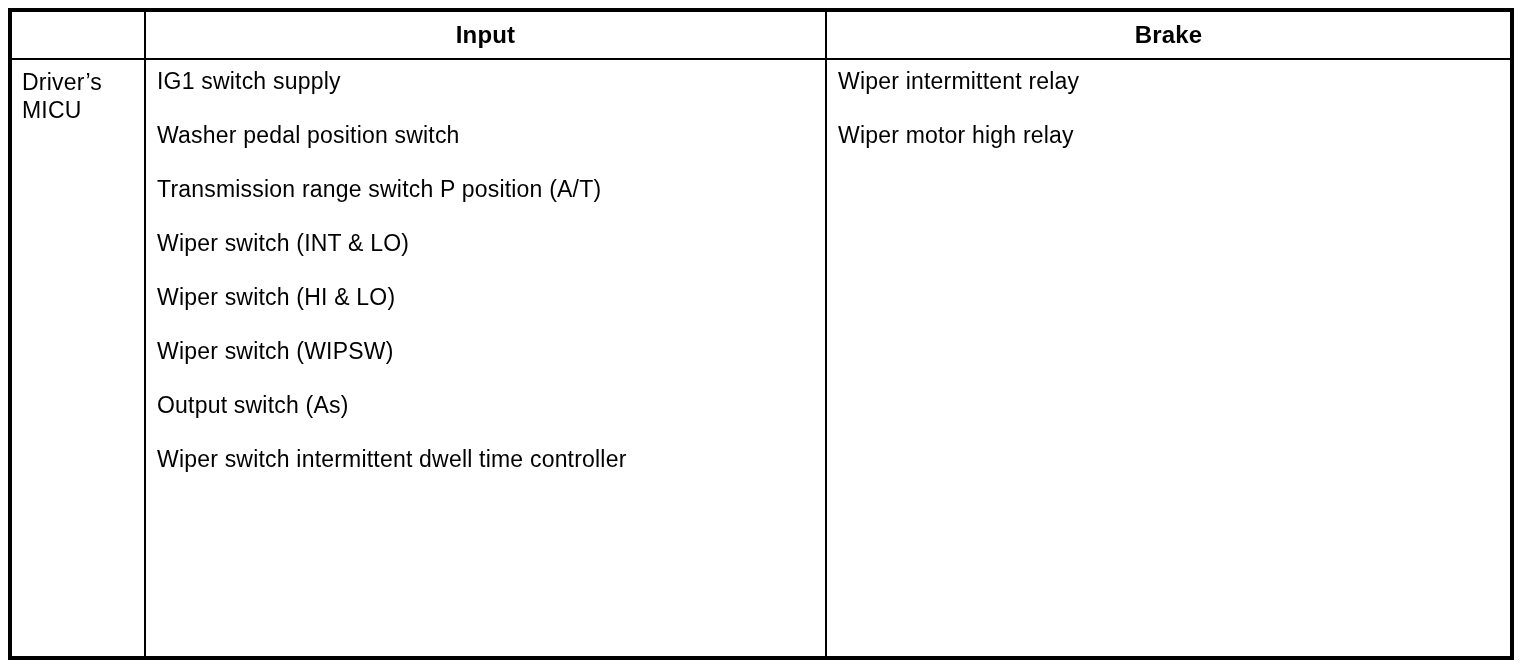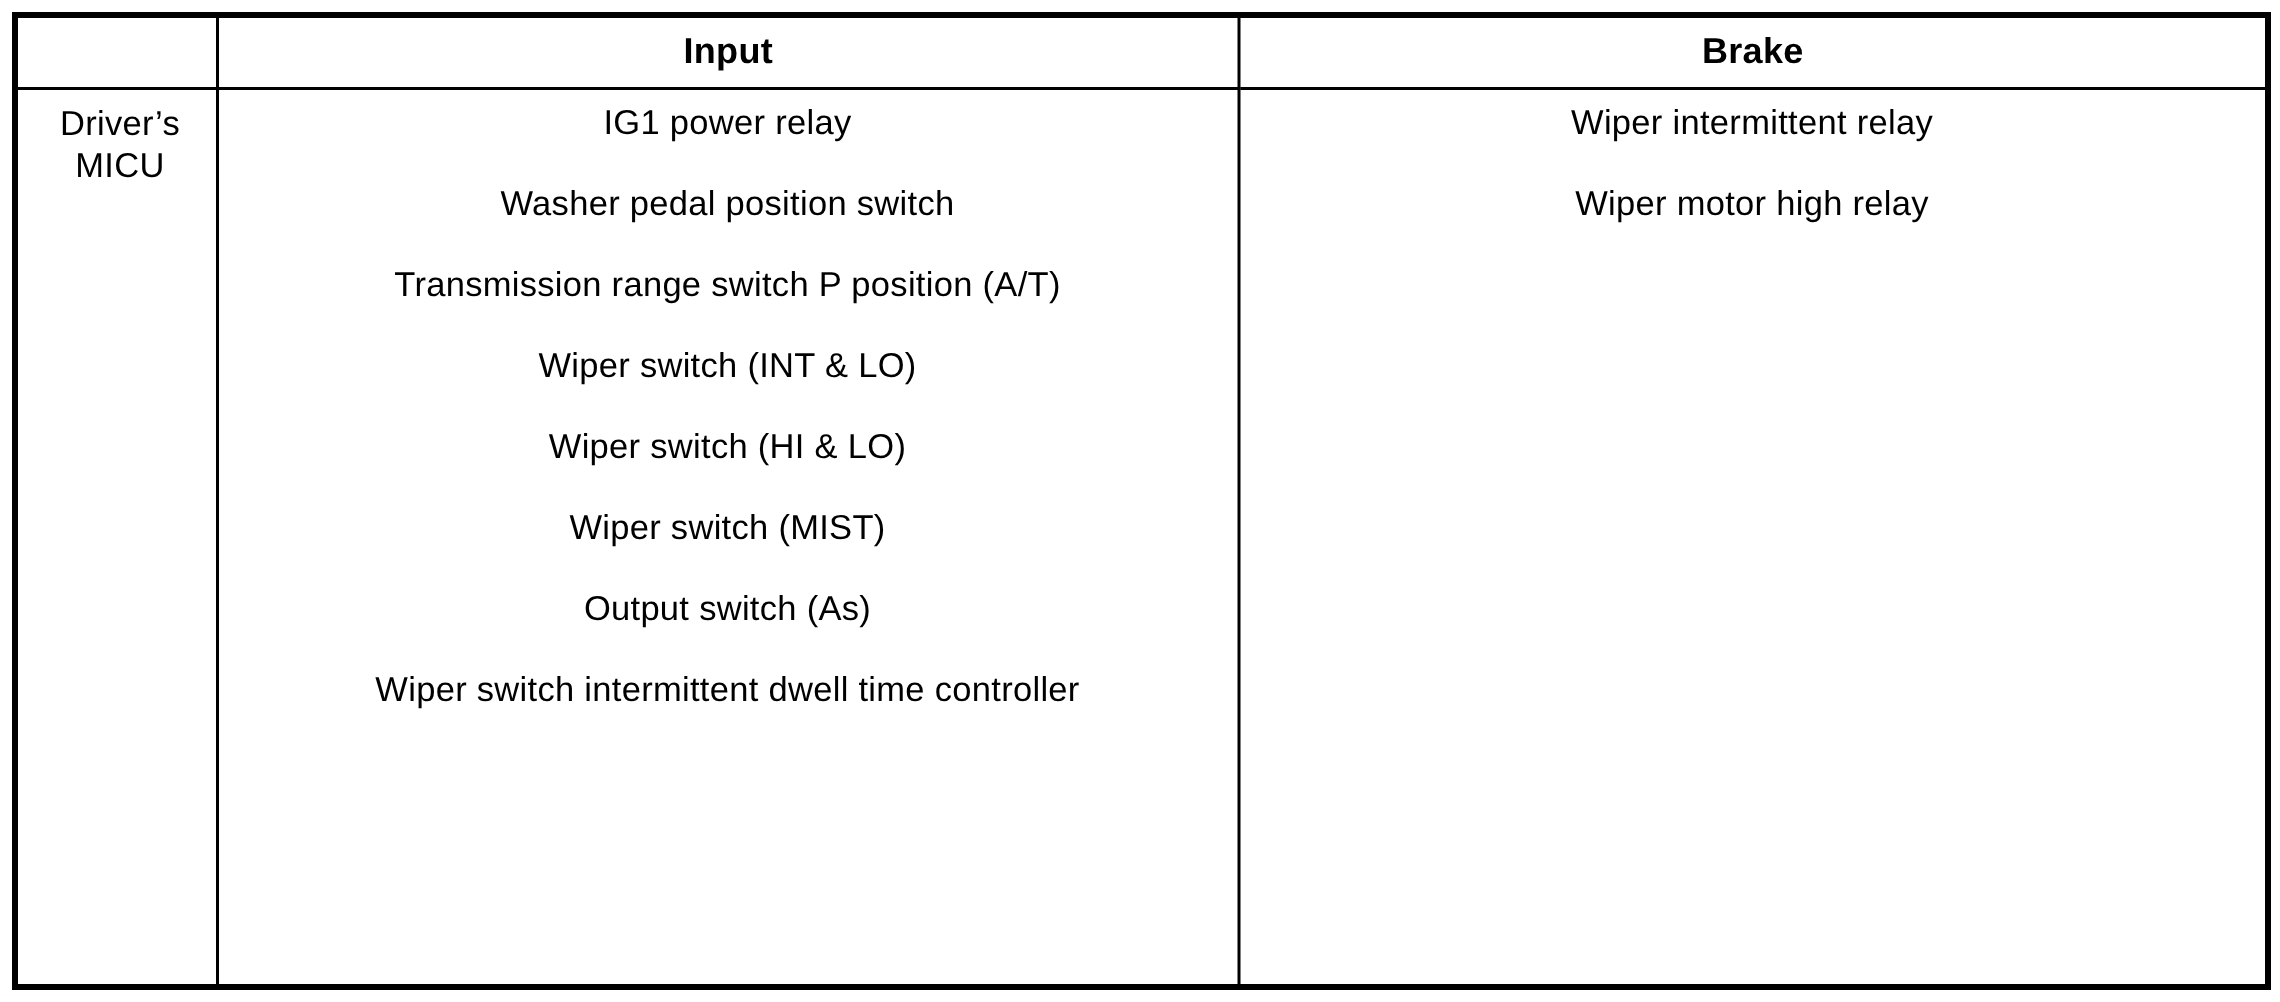--- a/index.html
+++ b/index.html
@@ -26,21 +26,20 @@
     height: 652px;
     border: 4px solid #000000;
   }
   col.c1 { width: 135px; }
   col.c2 { width: 681px; }
   col.c3 { width: 686px; }
   th, td {
     border: 2px solid #000000;
     padding: 0;
     background: #ffffff;
-    text-align: center;
   }
   thead tr {
     height: 49px;
   }
   th {
     font-size: 24px;
     font-weight: bold;
     text-align: center;
     vertical-align: middle;
     letter-spacing: 0.2px;
@@ -80,26 +79,26 @@
       <tr>
         <th></th>
         <th>Input</th>
         <th>Brake</th>
       </tr>
     </thead>
     <tbody>
       <tr class="row-micu">
         <td class="label-cell">Driver’s MICU</td>
         <td class="list-cell">
-          <div class="item">IG1 power relay</div>
+          <div class="item">IG1 switch supply</div>
           <div class="item">Washer pedal position switch</div>
           <div class="item">Transmission range switch P position (A/T)</div>
           <div class="item">Wiper switch (INT &amp; LO)</div>
           <div class="item">Wiper switch (HI &amp; LO)</div>
-          <div class="item">Wiper switch (MIST)</div>
+          <div class="item">Wiper switch (WIPSW)</div>
           <div class="item">Output switch (As)</div>
           <div class="item">Wiper switch intermittent dwell time controller</div>
         </td>
         <td class="list-cell">
           <div class="item">Wiper intermittent relay</div>
           <div class="item">Wiper motor high relay</div>
         </td>
       </tr>
     </tbody>
   </table>

